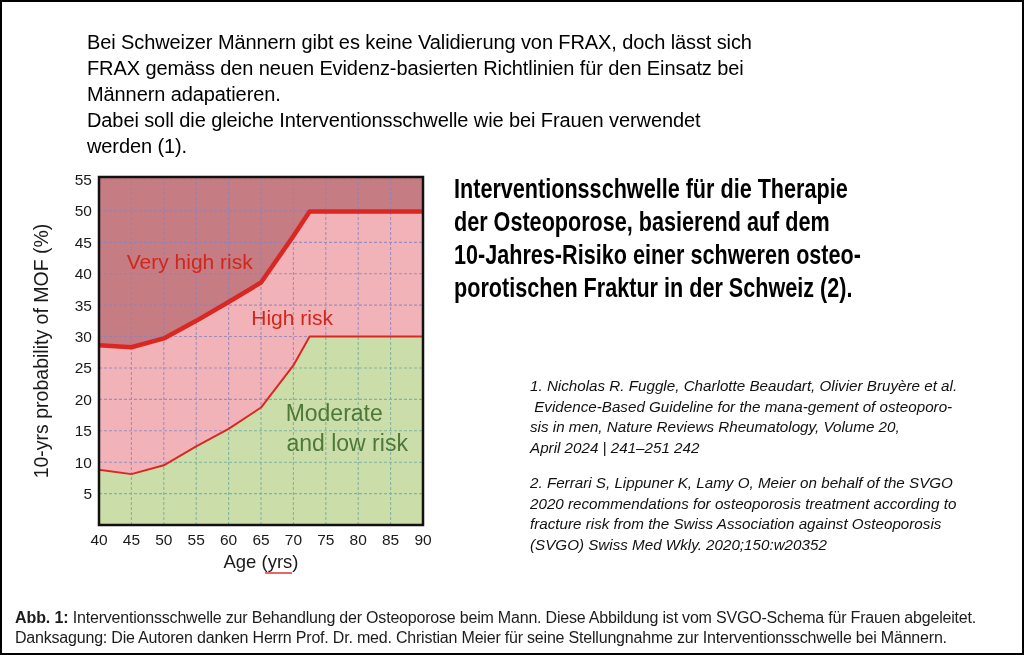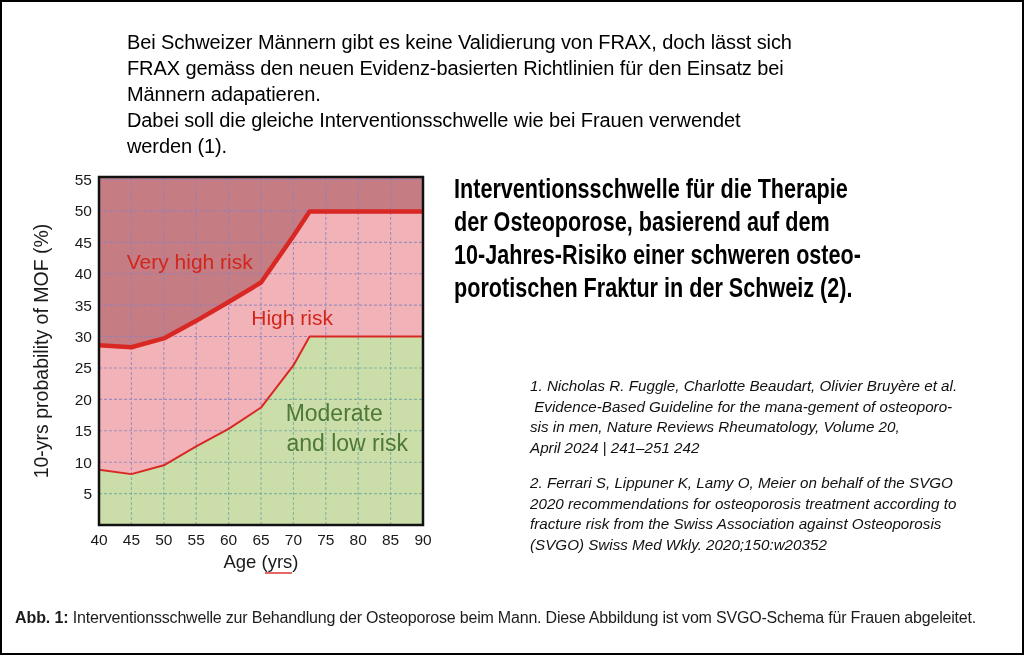--- a/index.html
+++ b/index.html
@@ -1,21 +1,21 @@
 <!DOCTYPE html>
 <html><head>
 <meta charset="utf-8">
 <style>
   html,body{margin:0;padding:0;background:#e8e8e8;}
   .page{
     position:relative;width:1024px;height:655px;background:#ffffff;
     border:2px solid #000;box-sizing:border-box;overflow:hidden;
     font-family:"Liberation Sans",sans-serif;color:#000;
   }
-  .intro{position:absolute;left:85px;top:27px;font-size:20px;line-height:26px;letter-spacing:-0.1px;margin-left:40px;}
+  .intro{position:absolute;left:85px;top:27px;font-size:20px;line-height:26px;letter-spacing:-0.1px;}
   .intro-regular{white-space:pre-line;}
   .intro-bold{white-space:pre-line;font-weight:normal;}
   .chart-wrap{position:absolute;left:30px;top:163px;width:420px;height:422px;}
   .chart-wrap svg{display:block;}
   .chart-wrap text{font-family:"Liberation Sans",sans-serif;}
   .panel-title{
     position:absolute;left:452px;top:171px;width:700px;
     font-weight:bold;font-size:27px;line-height:33px;white-space:pre-line;
     transform:scaleX(0.80);transform-origin:left top;letter-spacing:0;
   }
@@ -143,15 +143,16 @@
 sis in men, Nature Reviews Rheumatology, Volume 20,
 April 2024 | 241–251 242</div>
 
   <div class="reference ref2">2. Ferrari S, Lippuner K, Lamy O, Meier on behalf of the SVGO
 2020 recommendations for osteoporosis treatment according to
 fracture risk from the Swiss Association against Osteoporosis
 (SVGO) Swiss Med Wkly. 2020;150:w20352</div>
 
   <div class="caption">
     <div><b>Abb. 1:</b><span> Interventionsschwelle zur Behandlung der Osteoporose beim Mann. Diese Abbildung ist vom SVGO-Schema für Frauen abgeleitet.</span></div>
+    <div>Danksagung: Die Autoren danken Herrn Prof. Dr. med. Christian Meier für seine Stellungnahme zur Interventionsschwelle bei Männern.</div>
   </div>
 
 </div>
 
 </body></html>

